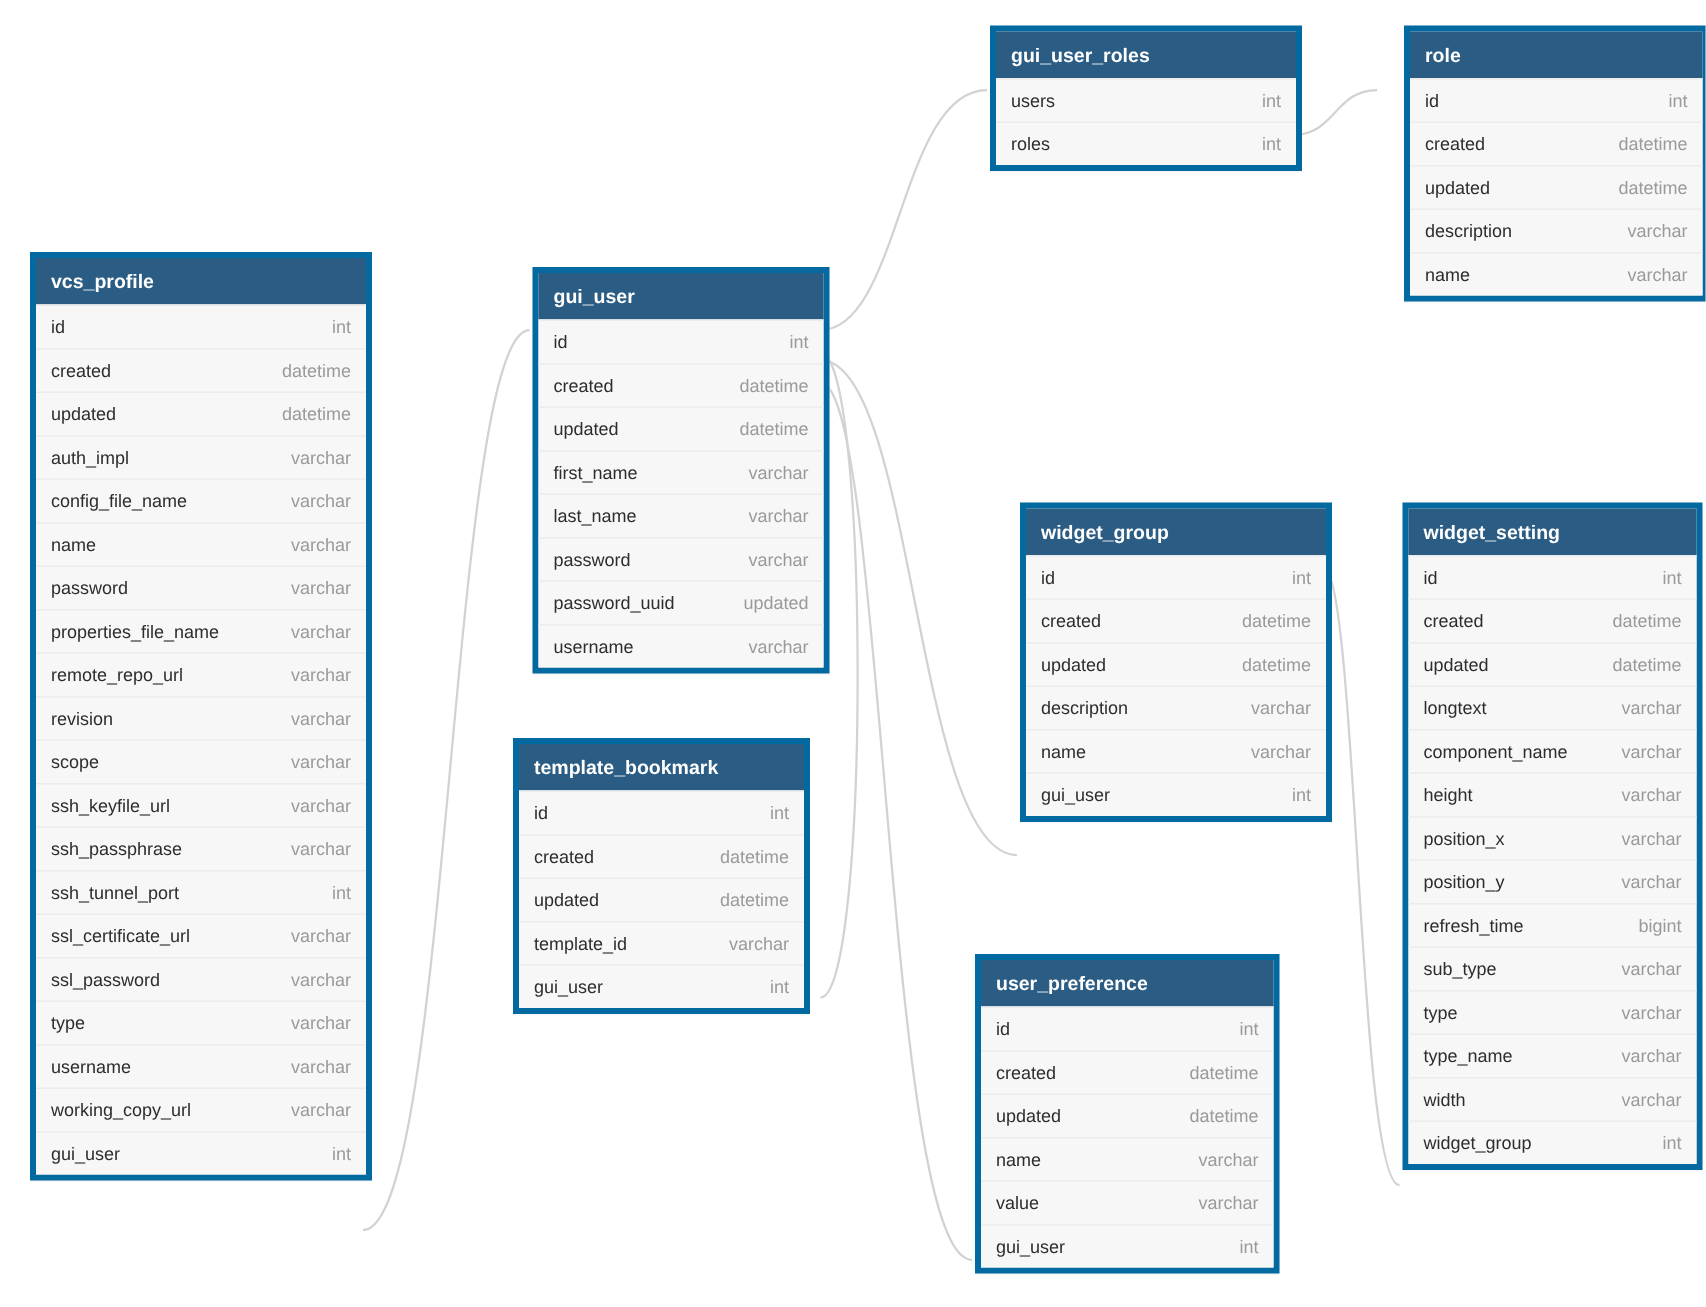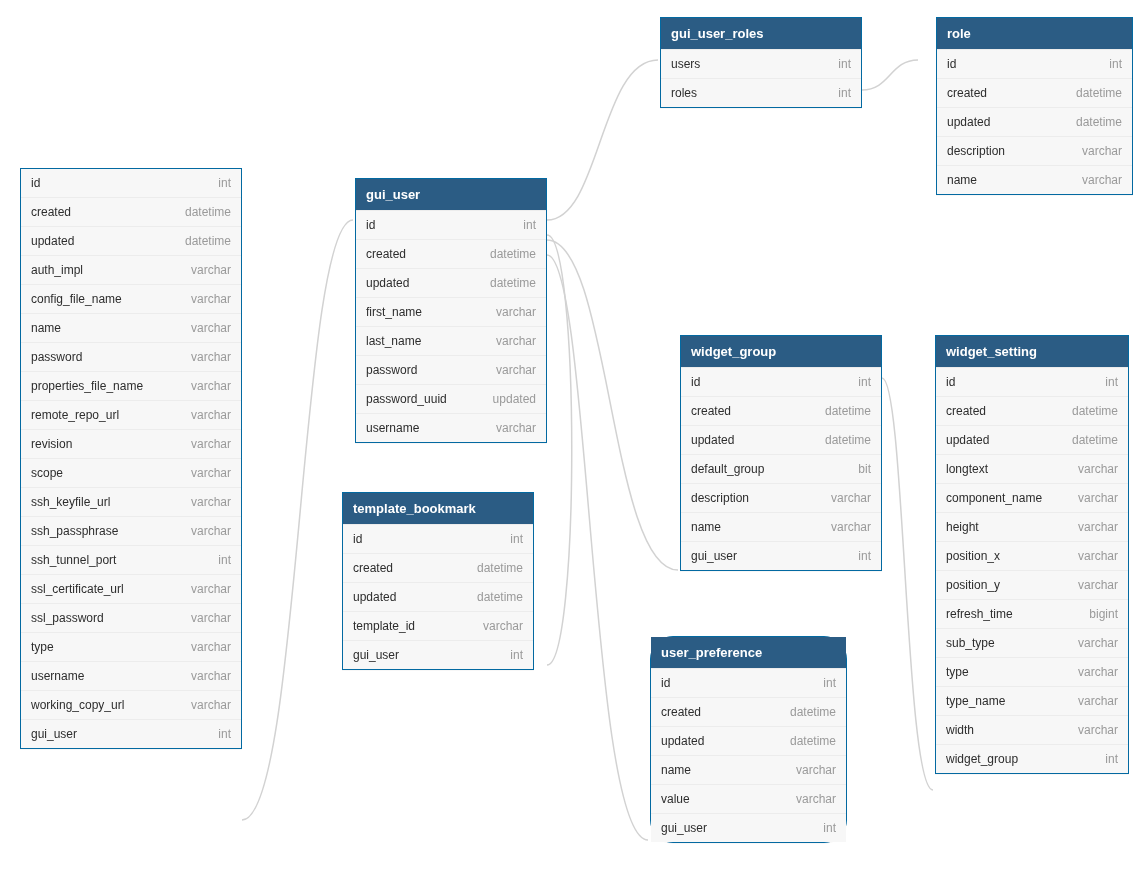--- a/index.html
+++ b/index.html
@@ -1,17 +1,17 @@
 <!DOCTYPE html>
 <html><head>
 <meta charset="utf-8">
 <style>
   html,body{margin:0;padding:0;background:#fff;font-family:Arial,Helvetica,sans-serif;font-size:12px;color:#333;}
   .canvas{position:relative;width:1137px;height:871px;}
-  .table{position:absolute;background:#f5f5f5;border:1px solid #0369a1;box-shadow:0 1px 0 rgba(0,0,0,.03);}
+  .table{position:absolute;background:#f5f5f5;border:4px solid #0369a1;box-shadow:0 1px 0 rgba(0,0,0,.03);}
   .table .hdr{background:#2b5c84;color:#fff;font-weight:bold;font-size:13px;padding:8px 10px;}
   .row{display:flex;justify-content:space-between;align-items:center;padding:7px 10px;border-top:1px solid #ececec;background:#f7f7f7;}
   .row:first-of-type{border-top:none;}
   .col-name{color:#2d2d2d;font-size:12px;}
   .col-type{color:#9a9a9a;font-size:12px;}
   svg.connectors{position:absolute;left:0;top:0;width:1137px;height:871px;pointer-events:none;}
   svg path{fill:none;stroke:#d2d2d2;stroke-width:1.5;}
 </style>
 </head>
 <body>
@@ -30,20 +30,21 @@
 
     <path d="M678 570 C610 570 610 240 547 240"></path>
 
     <path d="M648 840 C590 840 590 255 547 255"></path>
 
     <path d="M933 790 C905 790 905 378 882 378"></path>
   </svg>
 
   <div id="tables-root">
       <div class="table" style="left: 20px; top: 168px; width: 220px;">
+        <div class="hdr">vcs_profile</div>
         <div class="row">
           <span class="col-name">id</span>
           <span class="col-type">int</span>
         </div>
         <div class="row">
           <span class="col-name">created</span>
           <span class="col-type">datetime</span>
         </div>
         <div class="row">
           <span class="col-name">updated</span>
@@ -218,37 +219,33 @@
         </div>
         <div class="row">
           <span class="col-name">created</span>
           <span class="col-type">datetime</span>
         </div>
         <div class="row">
           <span class="col-name">updated</span>
           <span class="col-type">datetime</span>
         </div>
         <div class="row">
-          <span class="col-name">default_group</span>
-          <span class="col-type">bit</span>
-        </div>
-        <div class="row">
           <span class="col-name">description</span>
           <span class="col-type">varchar</span>
         </div>
         <div class="row">
           <span class="col-name">name</span>
           <span class="col-type">varchar</span>
         </div>
         <div class="row">
           <span class="col-name">gui_user</span>
           <span class="col-type">int</span>
         </div>
       </div>
-      <div class="table" style="left: 650px; top: 636px; width: 195px; border-radius: 23px;">
+      <div class="table" style="left: 650px; top: 636px; width: 195px;">
         <div class="hdr">user_preference</div>
         <div class="row">
           <span class="col-name">id</span>
           <span class="col-type">int</span>
         </div>
         <div class="row">
           <span class="col-name">created</span>
           <span class="col-type">datetime</span>
         </div>
         <div class="row">

